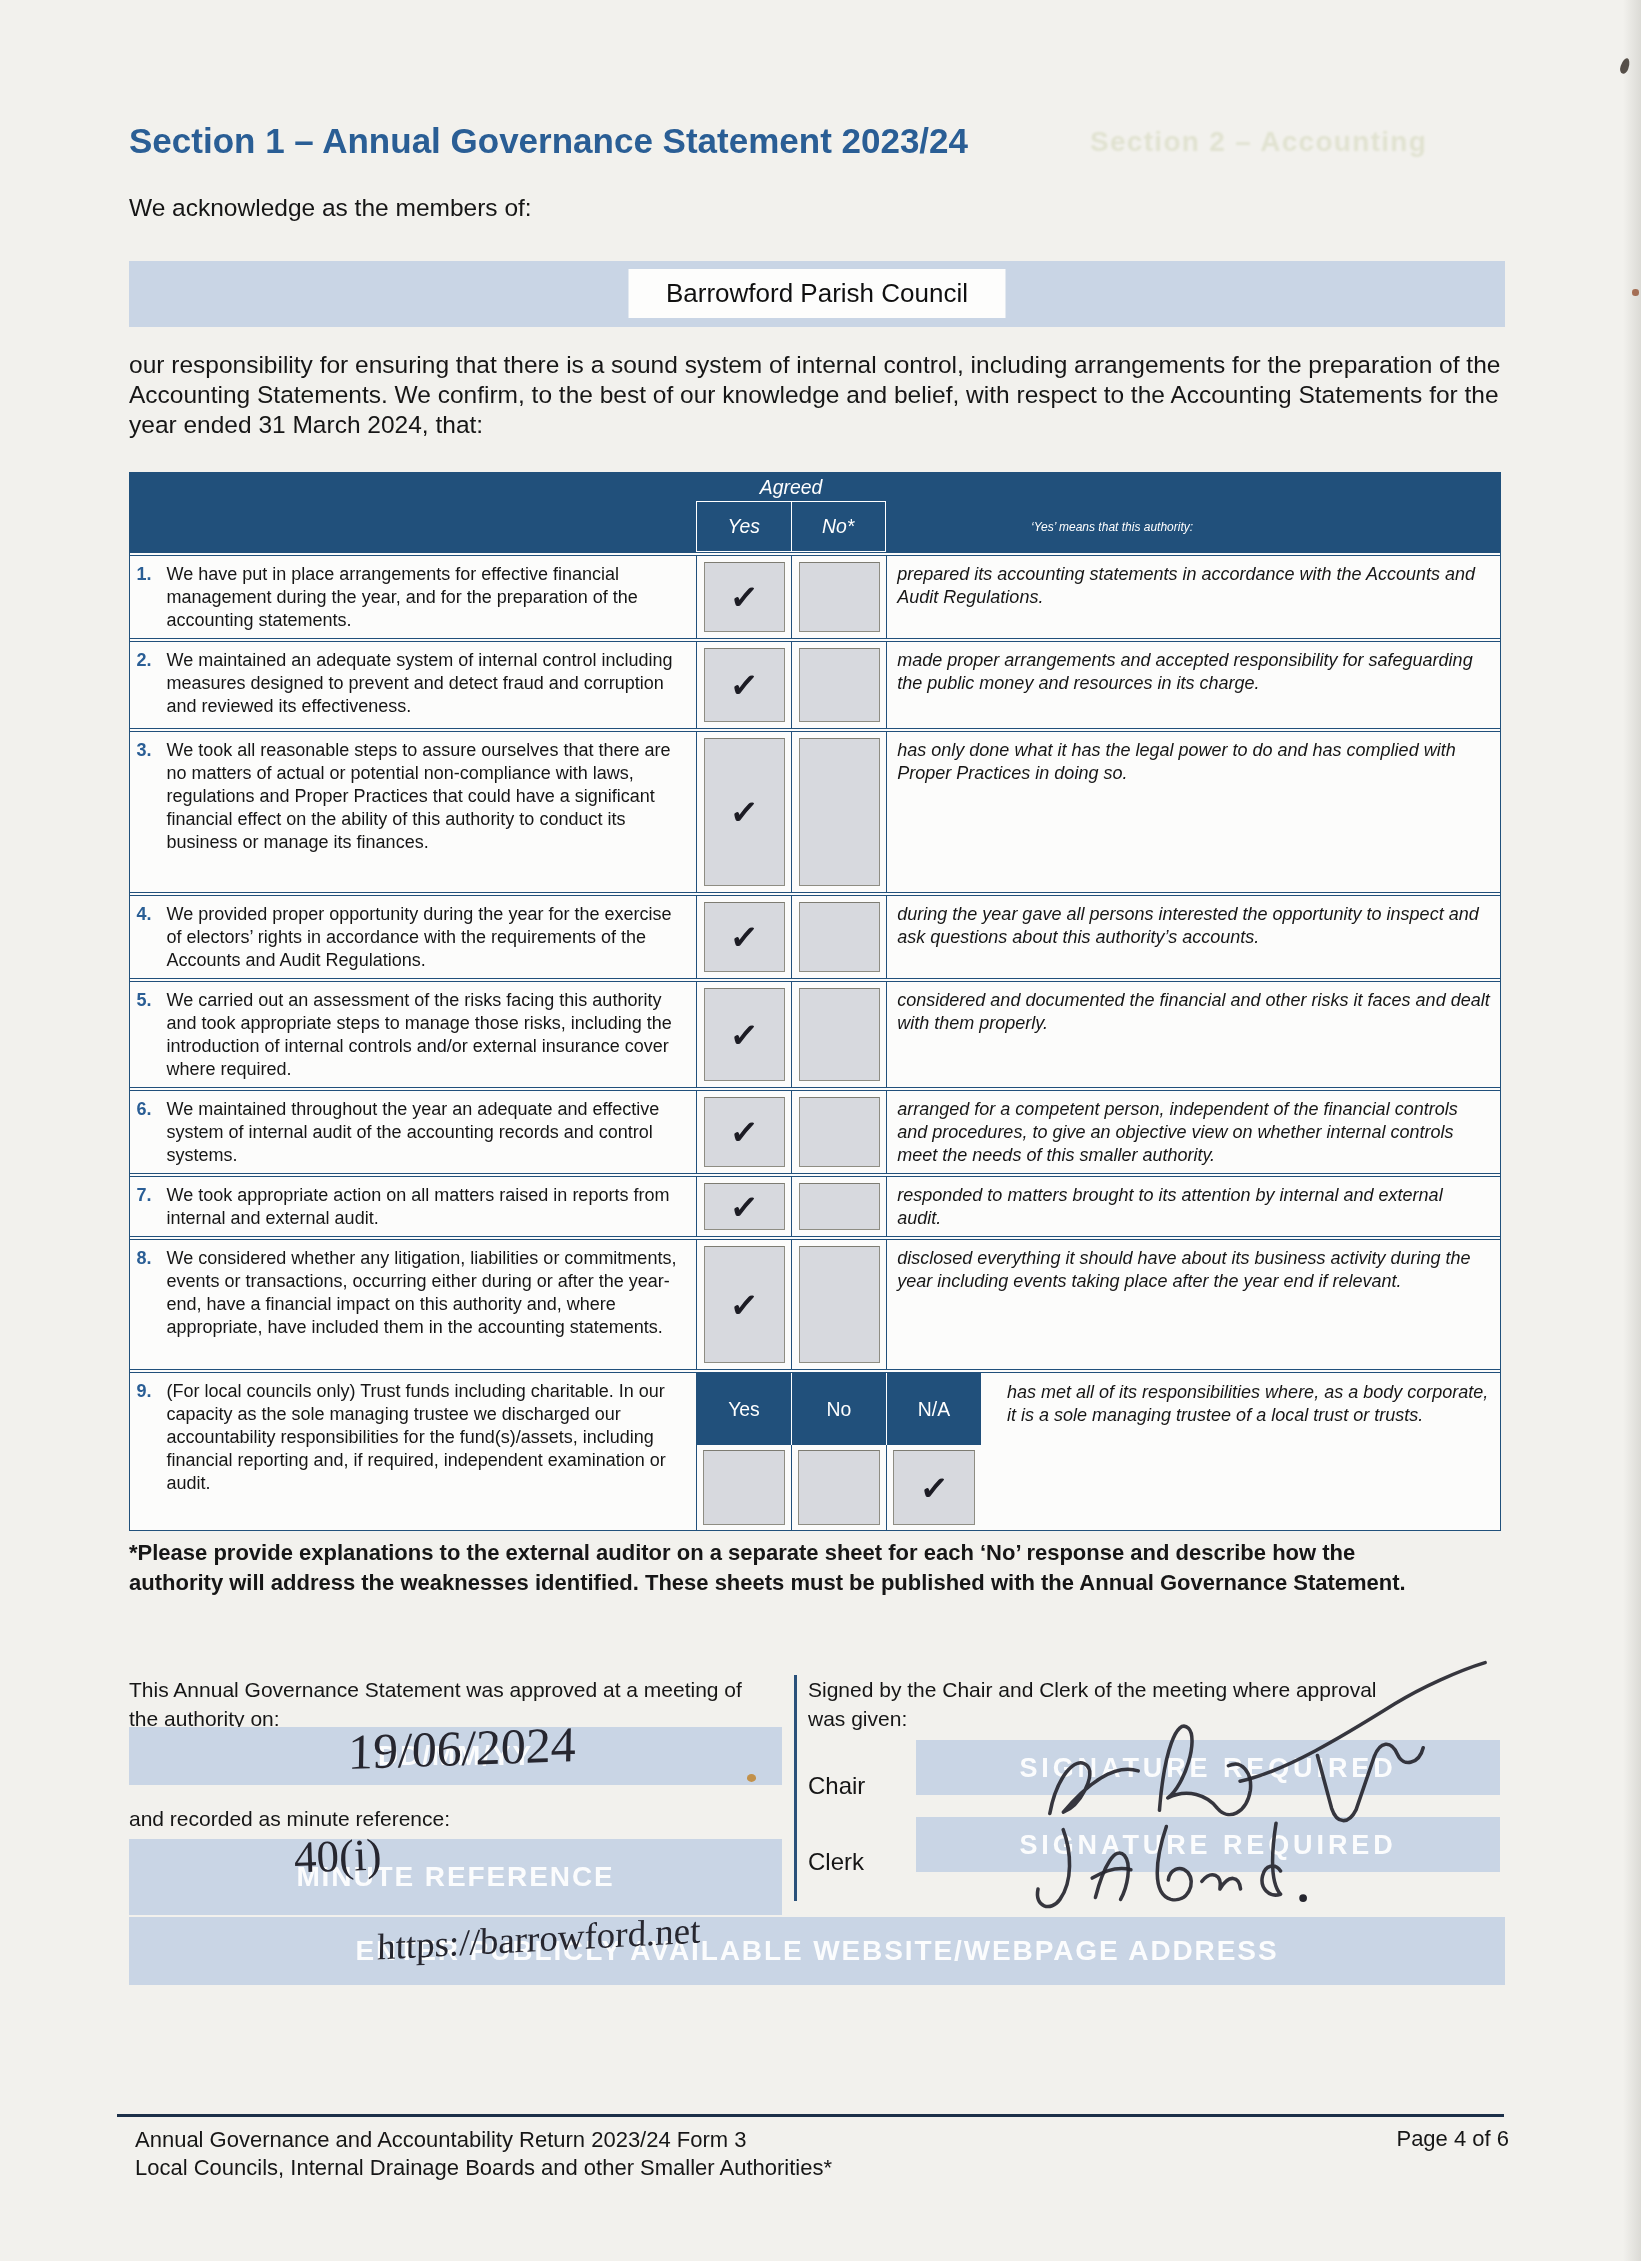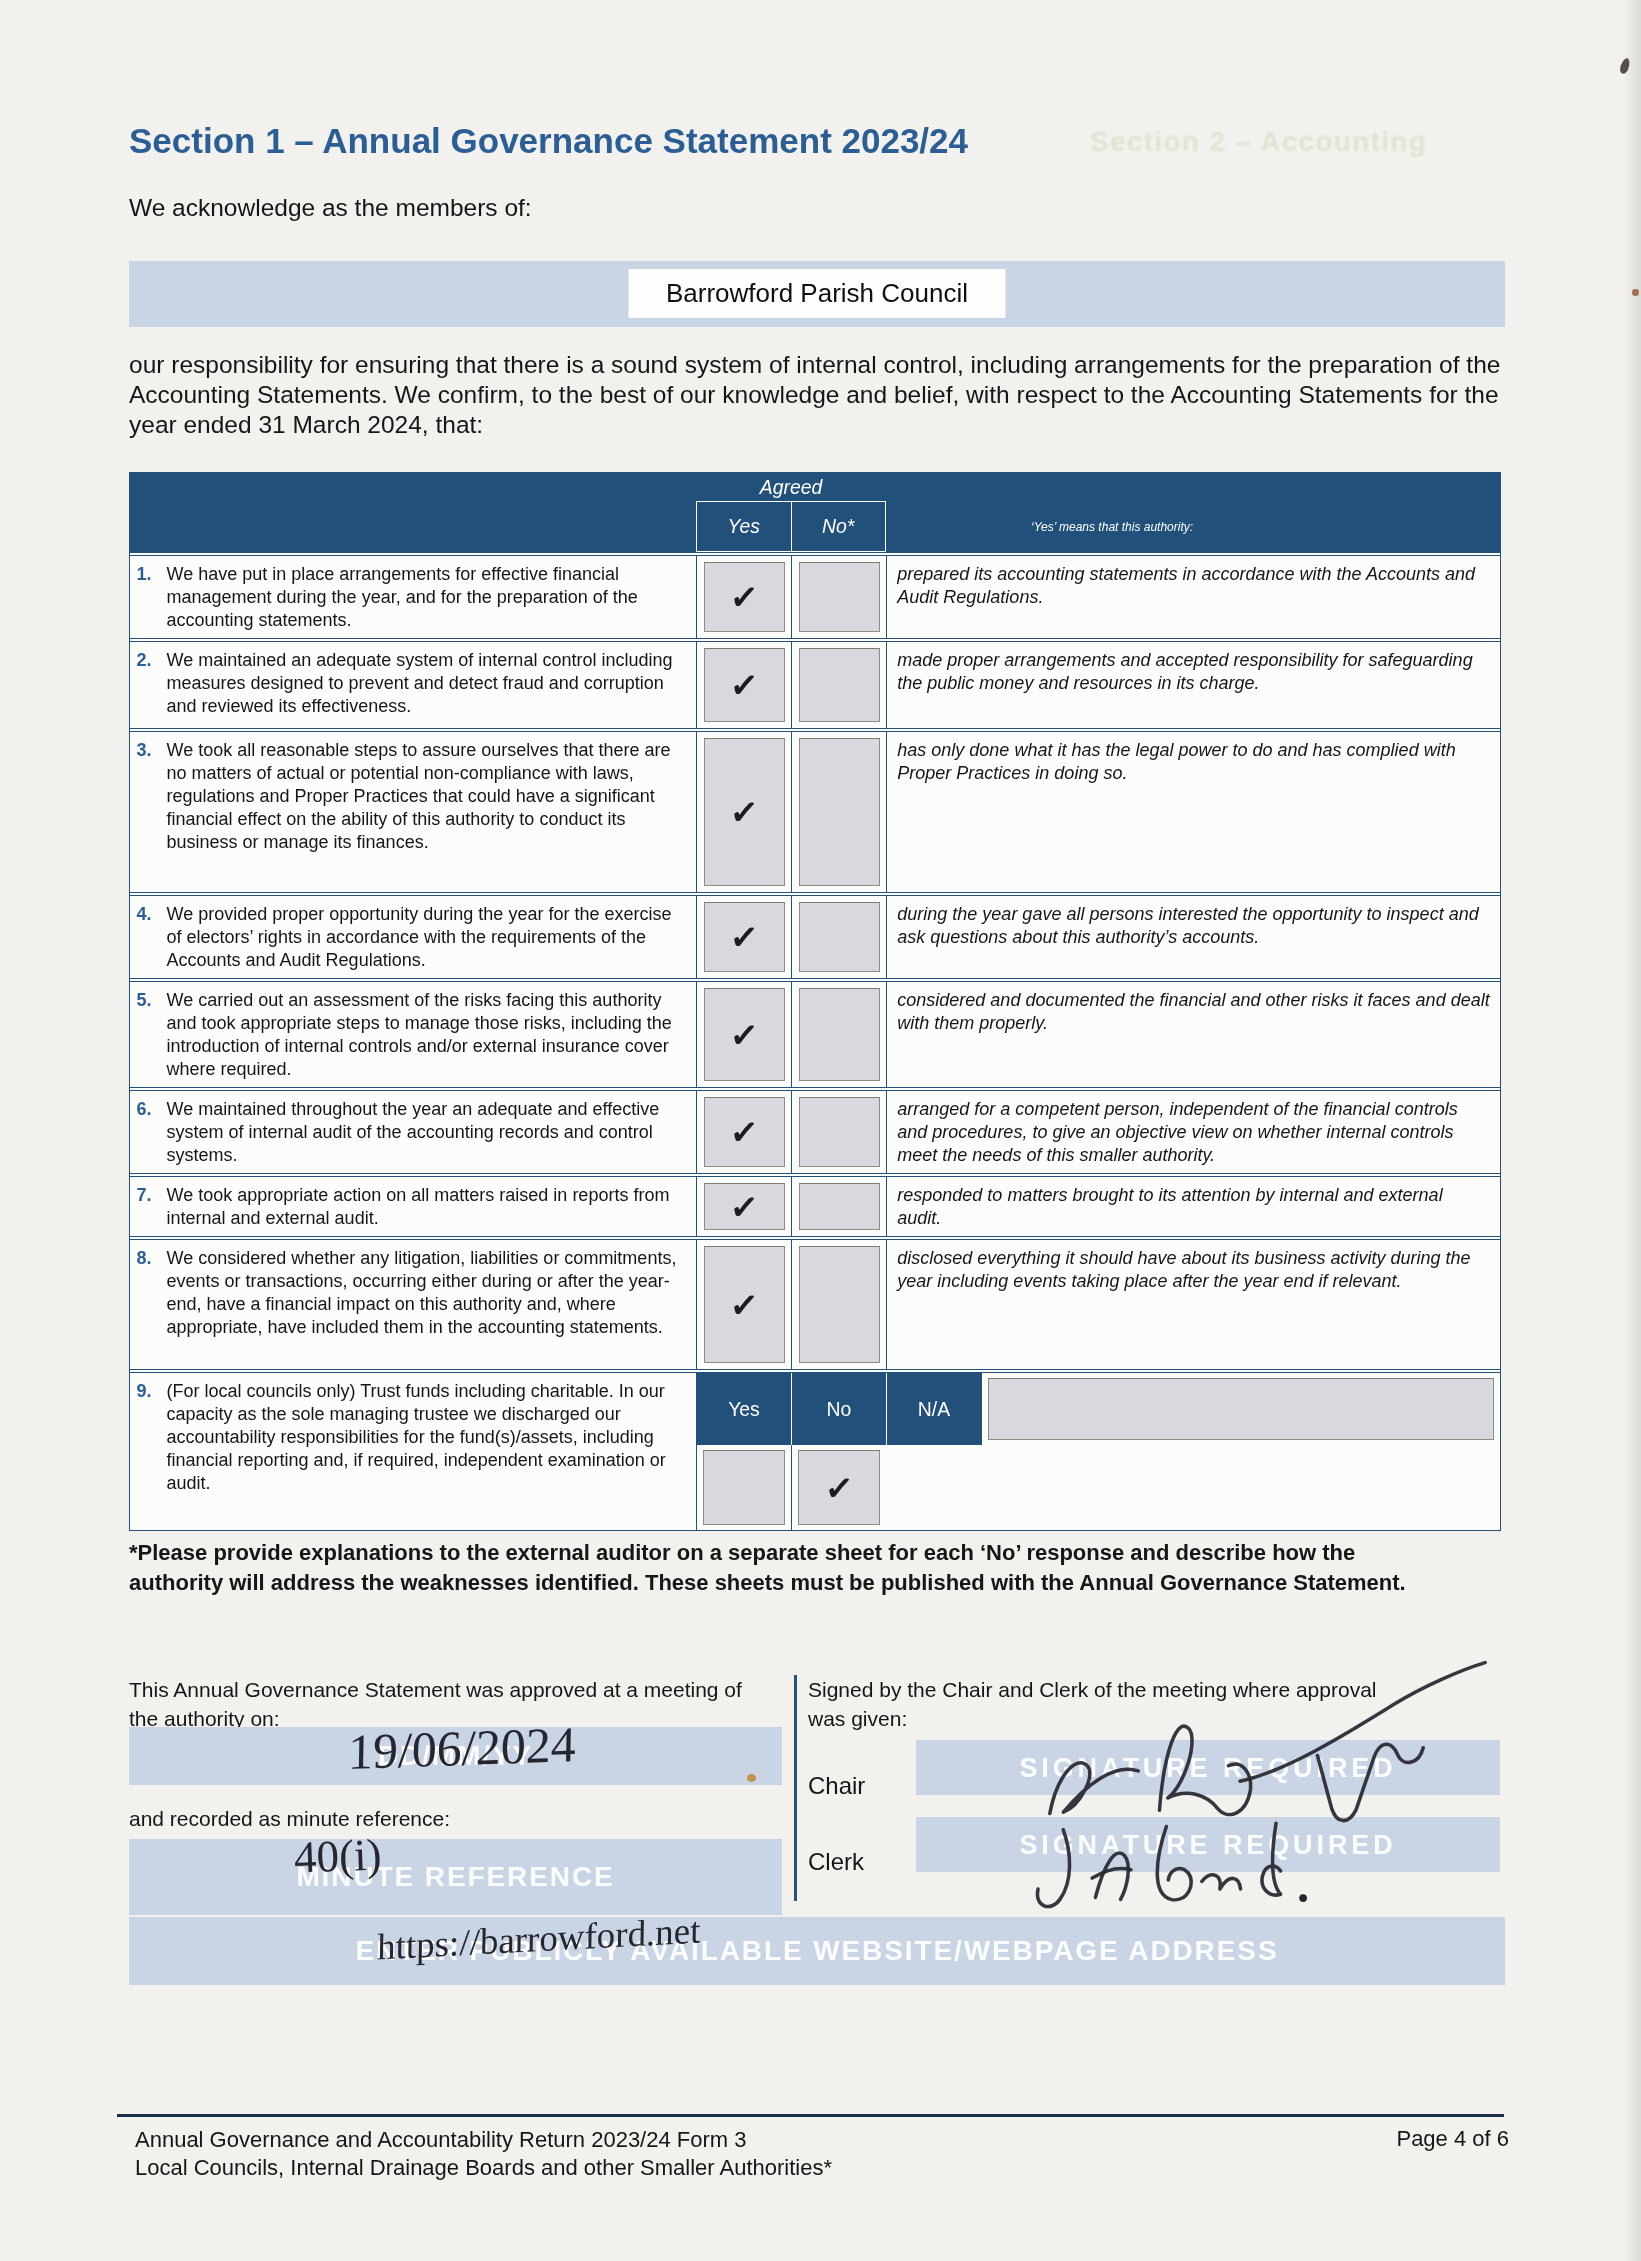--- a/index.html
+++ b/index.html
@@ -280,20 +280,21 @@
     </div>
 
     <div class="trow r9">
       <div class="c-st">
           <span class="num">9.</span>
           <span>(For local councils only) Trust funds including charitable. In our capacity as the sole managing trustee we discharged our accountability responsibilities for the fund(s)/assets, including financial reporting and, if required, independent examination or audit.</span>
         </div>
       <div class="opt o1">Yes</div>
       <div class="opt ow">No</div>
       <div class="opt ow">N/A</div>
+      <div class="c-ex9">has met all of its responsibilities where, as a body corporate, it is a sole managing trustee of a local trust or trusts.</div>
       <div class="gcell g1">
           <div class="box">
             <span class="check"></span>
           </div>
         </div>
       <div class="gcell gw">
           <div class="box">
             <span class="check"></span>
           </div>
         </div>

